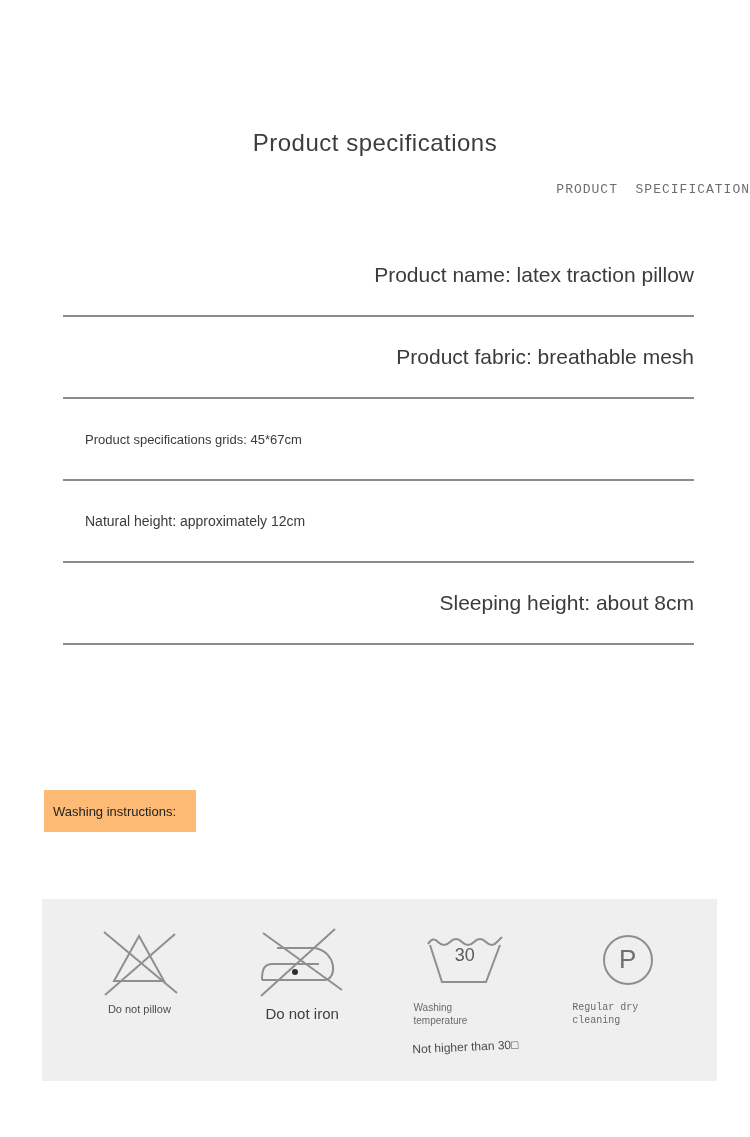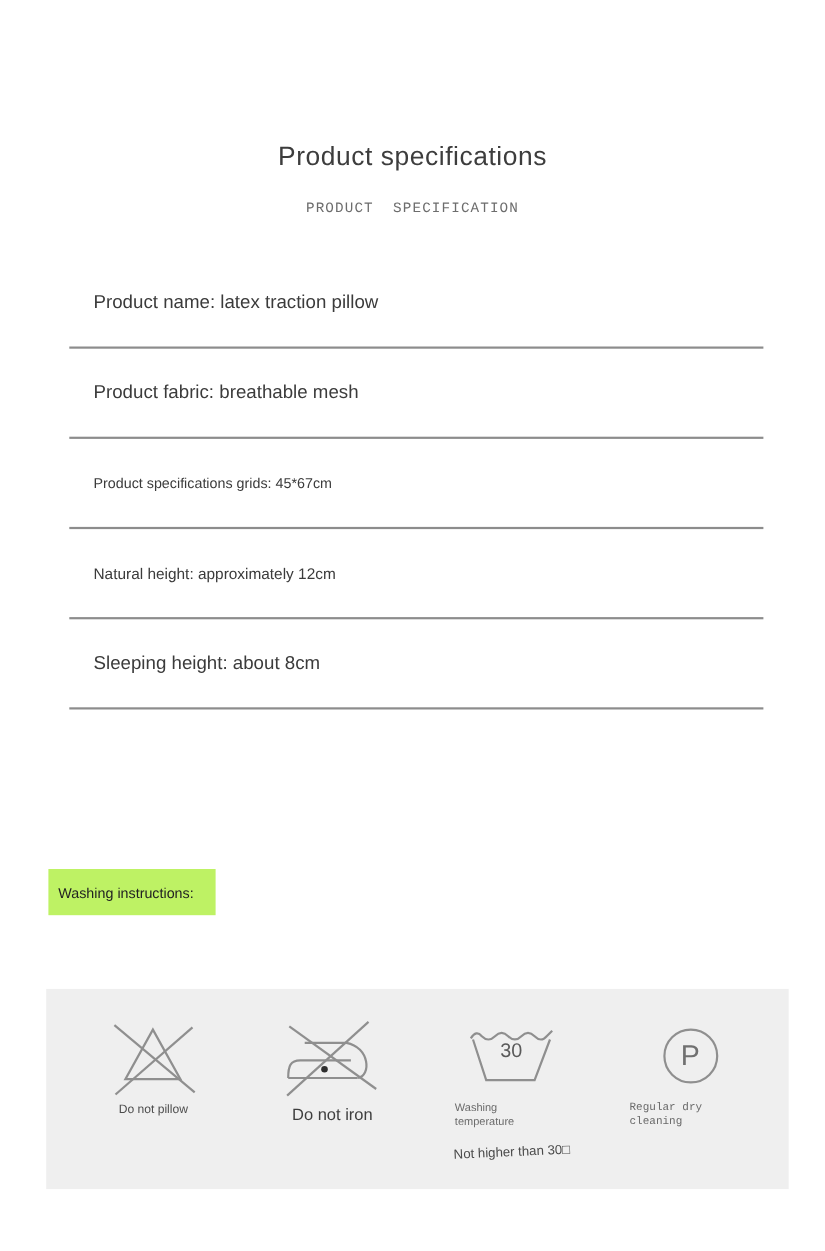--- a/index.html
+++ b/index.html
@@ -5,36 +5,36 @@
   html,body{margin:0;padding:0;}
   body{
     width:750px;height:1137px;background:#ffffff;position:relative;overflow:hidden;
     font-family:"Liberation Sans",sans-serif;color:#3b3b3b;
   }
   .title{
     position:absolute;top:129px;left:0;width:100%;text-align:center;
     font-size:24px;color:#3d3d3d;letter-spacing:0.5px;
   }
   .subtitle{
-    position:absolute;top:182px;left:0;width:100%;text-align:center;
+    position:absolute;top:182px;left:0;width:100%;text-align:right;
     font-family:"Liberation Mono",monospace;font-size:13px;color:#6d6d6d;
     letter-spacing:1px;white-space:pre;
   }
   .spec-rows{position:absolute;left:63px;top:235px;width:631px;}
   .spec-row{
     height:82px;box-sizing:border-box;border-bottom:2px solid #8c8c8c;
     display:flex;align-items:center;padding-left:22px;color:#3b3b3b;
   }
-  .row-lg{font-size:17px;}
+  .row-lg{font-size:21px;justify-content:flex-end;}
   .row-sm{font-size:12.5px;}
   .row-md{font-size:13px;}
   .row-md2{font-size:14px;}
   .washing-label{
     position:absolute;left:44px;top:790px;width:152px;height:42px;
-    background:#bef264;color:#222222;font-size:13px;
+    background:#fdba74;color:#222222;font-size:13px;
     display:flex;align-items:center;padding-left:9px;box-sizing:border-box;
   }
   .care-panel{
     position:absolute;left:42px;top:899px;width:675px;height:182px;
     background:#efefef;display:flex;box-sizing:border-box;
     padding:22px 8px 0 16px;
   }
   .care-item{flex:1;text-align:center;}
   .icon-box{height:78px;display:flex;align-items:center;justify-content:center;}
   .lbl-sm{font-size:11px;color:#4d4d4d;margin-top:4px;}

